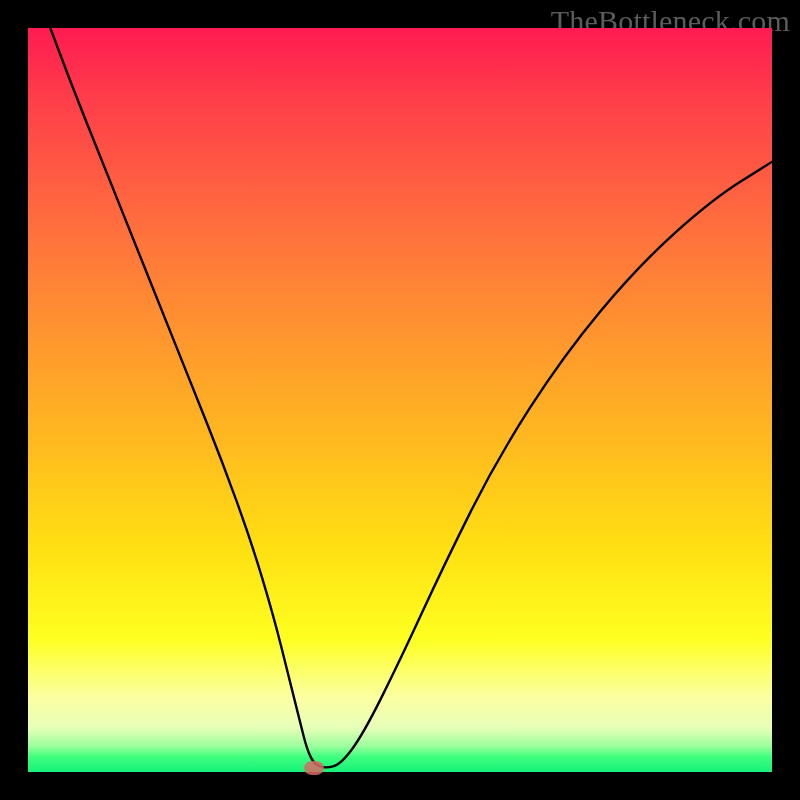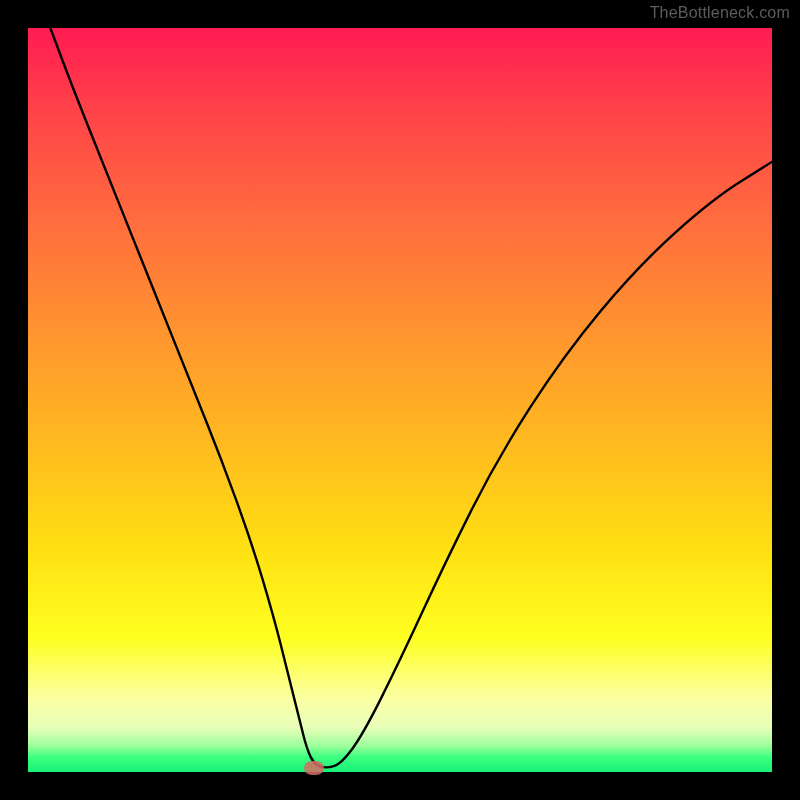--- a/index.html
+++ b/index.html
@@ -38,23 +38,24 @@
       #9cff9c 96.5%,
       #3dff7e 98%,
       #17f07a 100%
     );
   }
   .watermark {
     position: absolute;
     top: 4px;
     right: 10px;
     color: #5c5c5c;
-    font-size: 16px;
+    font-size: 30px;
     font-weight: 500;
     letter-spacing: 0.2px;
+    font-family: Liberation Serif, serif;
   }
   svg.curve {
     position: absolute;
     left: 0;
     top: 0;
     width: 744px;
     height: 744px;
     overflow: visible;
   }
   .marker {

